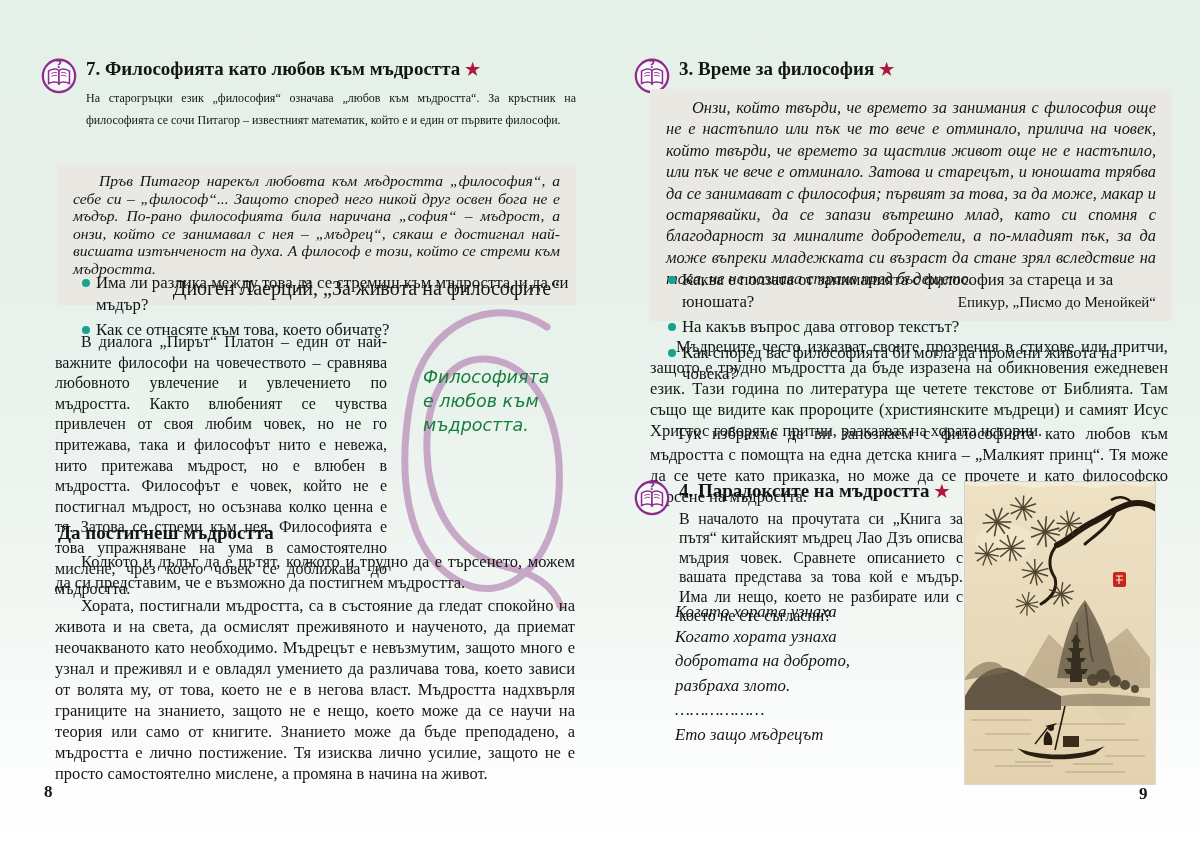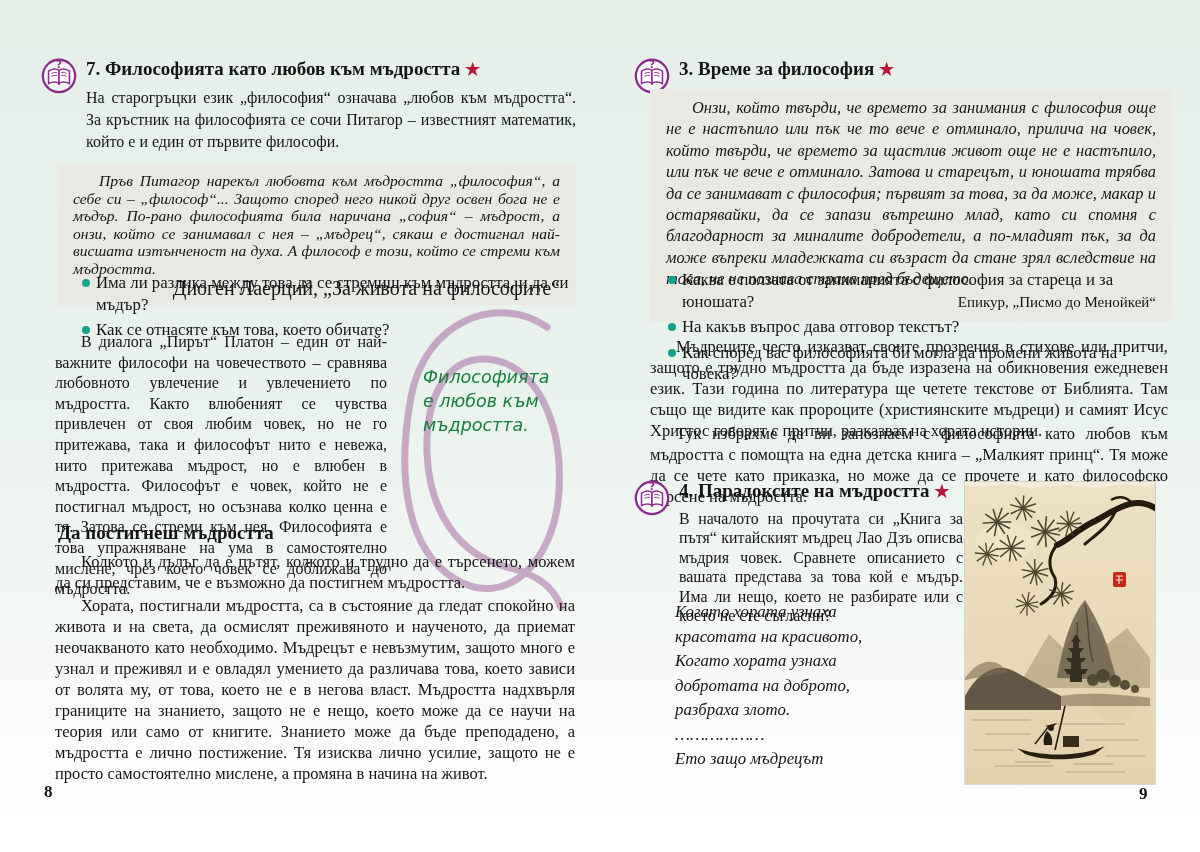--- a/index.html
+++ b/index.html
@@ -64,21 +64,21 @@
 
   <div class="sec-head" style="top:6px;">
     <svg class="sec-icon">
         <use href="#icon-book-question"></use>
       </svg>
     <div style="width:490px;">
       <div class="sec-title">
         <span>7. Философията като любов към мъдростта</span>
         <span class="star">★</span>
       </div>
-      <div class="body-text" style="font-size:16px;line-height:22px;">На старогръцки език „философия“ означава „любов към мъдростта“. За кръстник на философията се сочи Питагор – известният математик, който е и един от първите философи.</div>
+      <div class="body-text" style="font-size:12px;line-height:22px;">На старогръцки език „философия“ означава „любов към мъдростта“. За кръстник на философията се сочи Питагор – известният математик, който е и един от първите философи.</div>
     </div>
   </div>
 
   <div class="quote-box" style="left:17px;top:116px;width:487px;font-size:15.6px;line-height:17.6px;">
     <div class="indent">Пръв Питагор нарекъл любовта към мъдростта „философия“, а себе си – „философ“... Защото според него никой друг освен бога не е мъдър. По-рано философията била наричана „софия“ – мъдрост, а онзи, който се занимавал с нея – „мъдрец“, сякаш е достигнал най-висшата изтънченост на духа. А философ е този, който се стреми към мъдростта.</div>
     <div class="attribution" style="font-size:20px;">Диоген Лаерций, „За живота на философите“</div>
   </div>
 
   <div class="bullets" style="left:42px;top:224px;width:492px;">
     <div class="bullet">
@@ -154,21 +154,20 @@
       <div class="sec-title">
         <span>4. Парадоксите на мъдростта</span>
         <span class="star">★</span>
       </div>
       <div class="body-text" style="width:284px;font-size:15.9px;line-height:19.4px;">В началото на прочутата си „Книга за пътя“ китайският мъдрец Лао Дзъ описва мъдрия човек. Сравнете описанието с вашата представа за това кой е мъдър. Има ли нещо, което не разбирате или с което не сте съгласни?</div>
     </div>
   </div>
 
   <div class="poem" style="left:42px;top:552px;">
     <div>Когато хората узнаха</div>
-    <div>красотата на красивото,</div>
     <div>Когато хората узнаха</div>
     <div>добротата на доброто,</div>
     <div>разбраха злото.</div>
     <div>………………</div>
     <div>Ето защо мъдрецът</div>
   </div>
 
   <div class="painting" style="left:332px;top:434px;width:190px;height:302px;">
     <svg width="190" height="302" viewBox="0 0 190 302">
       <defs>

